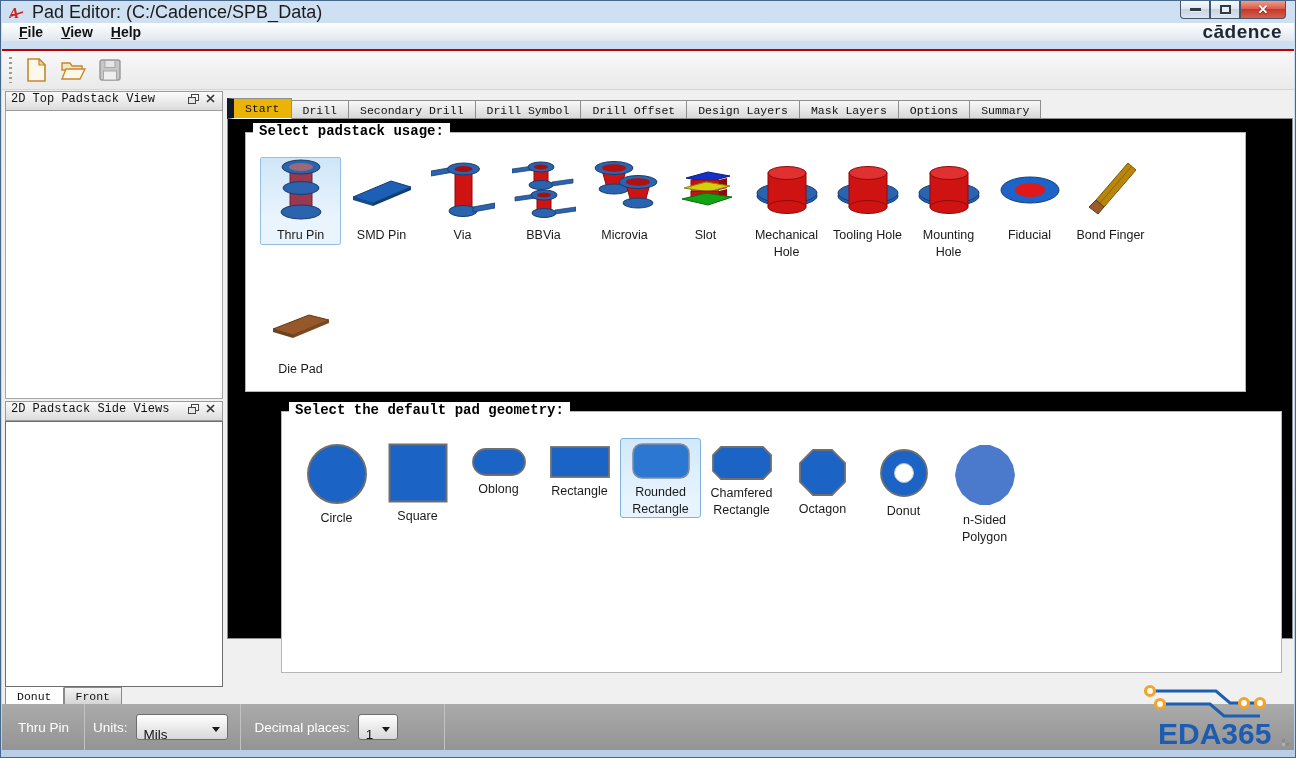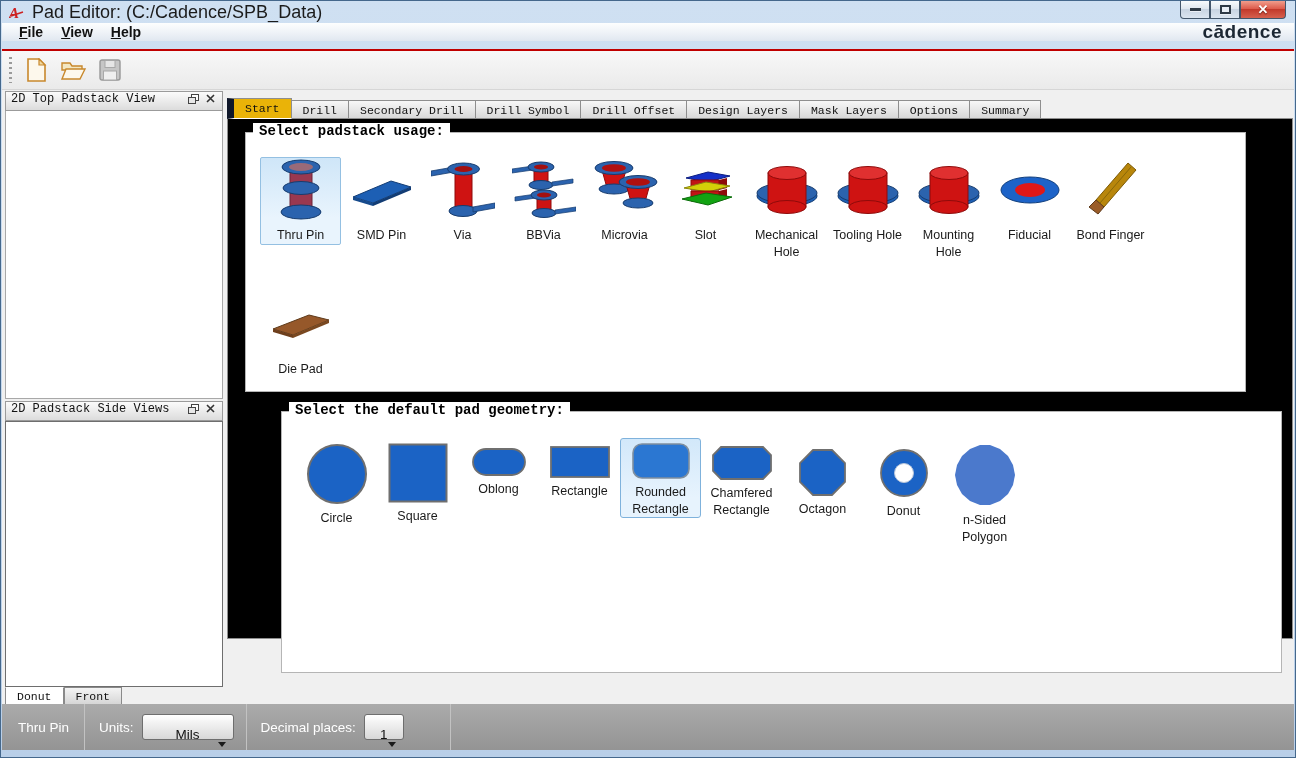--- a/index.html
+++ b/index.html
@@ -72,21 +72,21 @@
   .gicon{display:flex;align-items:flex-start;justify-content:center;}
   .ulabel,.glabel{font-size:12.5px;color:#1a1a1a;text-align:center;line-height:1.32;margin-top:5px;}
   .uitem.selected{background:linear-gradient(#cfe6f8,#e9f4fd 70%);border:1px solid #94c0e2;border-radius:2px;}
   .gitem.selected{background:linear-gradient(#d2e8fa,#e7f3fd 75%);border:1px solid #7fb2dc;border-radius:3px;padding-top:4px;margin-top:-4px;}
   
   .statusbar{position:absolute;left:1px;right:1px;bottom:7px;height:46px;
     background:linear-gradient(#ababab,#949494);display:flex;align-items:center;
     color:#fff;font-size:13.5px;}
   .sb-sep{width:1px;align-self:stretch;background:#c2c2c2;}
   .dd{background:linear-gradient(#ffffff,#d8d8d8);border:1px solid #6e6e6e;border-radius:3px;
-    height:24px;display:flex;align-items:center;padding:12px 7px;color:#111;flex-direction:column;}
+    height:24px;display:flex;align-items:flex-start;padding:12px 7px;color:#111;}
   .dd .arr{width:0;height:0;border-left:4px solid transparent;border-right:4px solid transparent;
     border-top:5px solid #1a1a1a;margin-left:auto;}
   .eda{position:absolute;right:3px;bottom:4px;z-index:6;}
 </style>
 </head>
 <body>
 
 <div class="window">
 
   <div class="titlebar">
@@ -426,28 +426,42 @@
           </div>
         </div>
       </div>
 
     </div>
   </div>
 
   <div class="statusbar">
     <span style="margin-left:16px;">Thru Pin</span>
     <div class="sb-sep" style="margin-left:15px;"></div>
-    <span style="margin-left:14px;">Units:</span>
+    <span style="margin-left:8px;">Units:</span>
     <div class="dd" style="margin-left:8px;width:92px;">
       <span>Mils</span>
       <span class="arr"></span>
     </div>
     <div class="sb-sep" style="margin-left:12px;"></div>
     <span style="margin-left:14px;">Decimal places:</span>
     <div class="dd" style="margin-left:8px;width:40px;">
       <span>1</span>
       <span class="arr"></span>
     </div>
     <div class="sb-sep" style="margin-left:46px;"></div>
   </div>
 
+  <div class="eda">
+    <svg width="160" height="66" viewBox="0 0 160 66">
+      <polyline points="18,8 84,8 98,20 132,20" fill="none" stroke="#1d5fb0" stroke-width="3"></polyline>
+      <polyline points="28,21 78,21 92,33 128,33" fill="none" stroke="#1d5fb0" stroke-width="3"></polyline>
+      <circle cx="18" cy="8" r="4.5" fill="#fff" stroke="#f2a52c" stroke-width="3.2"></circle>
+      <circle cx="28" cy="21" r="4.5" fill="#fff" stroke="#f2a52c" stroke-width="3.2"></circle>
+      <circle cx="112" cy="20" r="4.5" fill="#fff" stroke="#f2a52c" stroke-width="3.2"></circle>
+      <circle cx="128" cy="20" r="4.5" fill="#fff" stroke="#f2a52c" stroke-width="3.2"></circle>
+      <text x="26" y="61" font-family="Liberation Sans, sans-serif" font-size="30" font-weight="bold" fill="#1d5cb0">EDA365</text>
+      <rect x="150" y="56" width="3" height="3" fill="#8a8a8a"></rect>
+      <rect x="154" y="60" width="3" height="3" fill="#8a8a8a"></rect>
+      <rect x="150" y="60" width="3" height="3" fill="#b0b0b0"></rect>
+    </svg>
+  </div>
 
 </div>
 
 </body></html>

